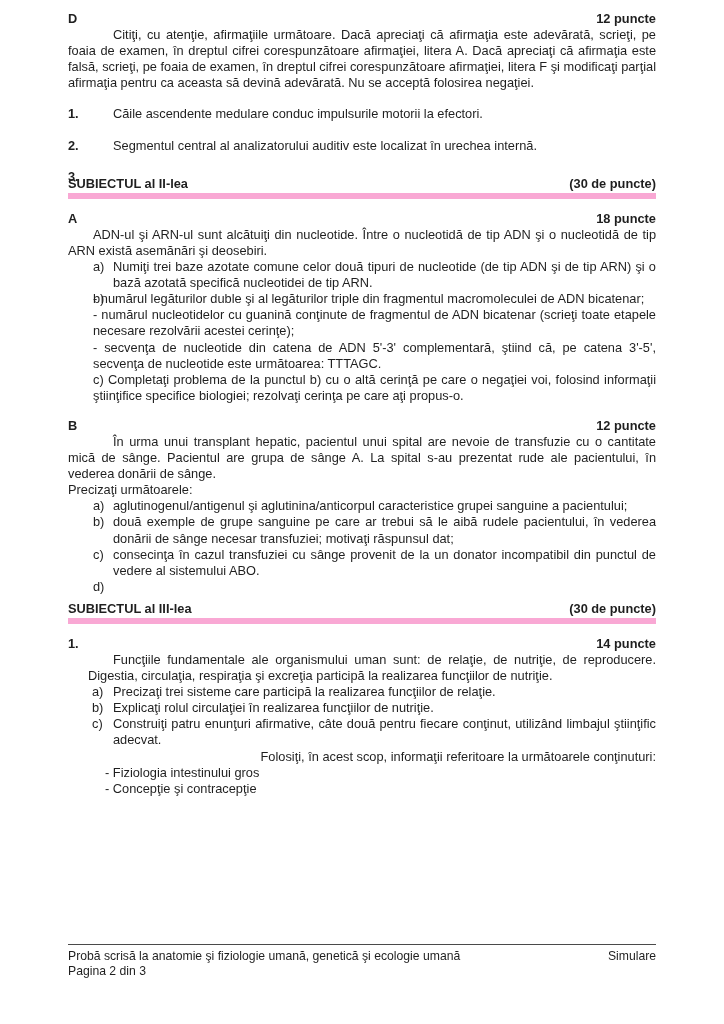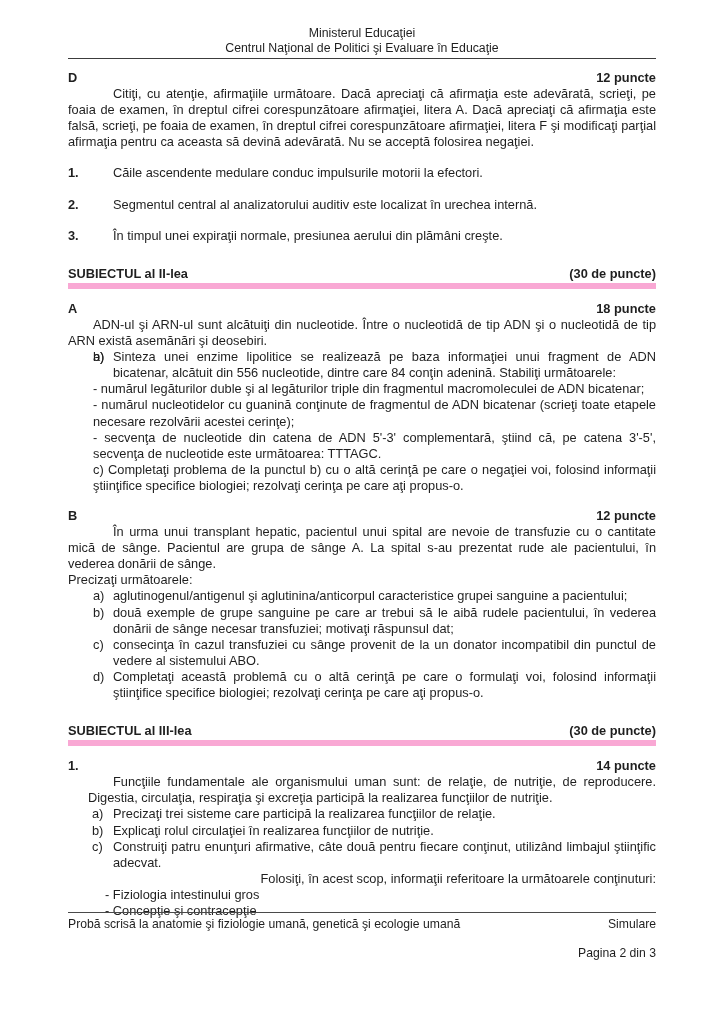--- a/index.html
+++ b/index.html
@@ -45,77 +45,72 @@
   .hang { position:relative; padding-left:45px; }
   .hang .marker { position:absolute; left:25px; }
   .sub { margin-left:25px; }
   .item1-block { padding-left:20px; }
   .item1-block .hang { padding-left:25px; }
   .item1-block .hang .marker { left:4px; }
   .folositi { padding-left:25px;text-align:right; }
   .dashline { padding-left:17px; }
   .doc-footer {
     position:absolute;
-    left:68px; right:68px; top:912px;
+    left:68px; right:68px; top:944px;
     font-size:12.2px;
     line-height:15px;
   }
   .footer-row {
     display:flex; justify-content:space-between;
     border-top:1px solid #4a4a4a;
     padding-top:4px;
   }
-  .page-num { text-align:right; margin-top:14px; }
+  .page-num { text-align:left; }
 </style>
 </head>
 <body>
 
 <div class="page">
   <div class="content">
 
-    <div class="doc-header">
-      <div>Ministerul Educaţiei</div>
-      <div>Centrul Naţional de Politici şi Evaluare în Educaţie</div>
-    </div>
 
     <div class="points-row mt11">
       <span>D</span>
       <span>12 puncte</span>
     </div>
     <p class="just ind45">Citiţi, cu atenţie, afirmaţiile următoare. Dacă apreciaţi că afirmaţia este adevărată, scrieţi, pe foaia de examen, în dreptul cifrei corespunzătoare afirmaţiei, litera A. Dacă apreciaţi că afirmaţia este falsă, scrieţi, pe foaia de examen, în dreptul cifrei corespunzătoare afirmaţiei, litera F şi modificaţi parţial afirmaţia pentru ca aceasta să devină adevărată. Nu se acceptă folosirea negaţiei.</p>
 
     <div class="numitem">
       <span class="num">1.</span>
       <span>Căile ascendente medulare conduc impulsurile motorii la efectori.</span>
     </div>
     <div class="numitem">
       <span class="num">2.</span>
       <span>Segmentul central al analizatorului auditiv este localizat în urechea internă.</span>
     </div>
     <div class="numitem">
       <span class="num">3.</span>
-      <span>În timpul unei expiraţii normale, presiunea aerului din plămâni creşte.</span>
     </div>
 
     <div class="rule-head">
       <span>SUBIECTUL al II-lea</span>
       <span>(30 de puncte)</span>
     </div>
 
     <div class="points-row mt12">
       <span>A</span>
       <span>18 puncte</span>
     </div>
     <p class="just ind25">ADN-ul şi ARN-ul sunt alcătuiţi din nucleotide. Între o nucleotidă de tip ADN şi o nucleotidă de tip ARN există asemănări şi deosebiri.</p>
     <div class="hang just">
       <span class="marker">a)</span>
+      <span>Numiţi trei baze azotate comune celor două tipuri de nucleotide (de tip ADN şi de tip ARN) şi o bază azotată specifică nucleotidei de tip ARN.</span>
     </div>
     <div class="hang just">
       <span class="marker">b)</span>
-      <span>Sinteza unei enzime lipolitice se realizează pe baza informaţiei unui fragment de ADN bicatenar, alcătuit din 556 nucleotide, dintre care 84 conţin adenină. Stabiliţi următoarele:</span>
     </div>
     <p class="sub just">- numărul legăturilor duble şi al legăturilor triple din fragmentul macromoleculei de ADN bicatenar;</p>
     <p class="sub just">- numărul nucleotidelor cu guanină conţinute de fragmentul de ADN bicatenar (scrieţi toate etapele necesare rezolvării acestei cerinţe);</p>
     <p class="sub just">- secvenţa de nucleotide din catena de ADN 5'-3' complementară, ştiind că, pe catena 3'-5', secvenţa de nucleotide este următoarea: TTTAGC.</p>
     <p class="sub just">c)  Completaţi problema de la punctul b) cu o altă cerinţă pe care o negaţiei voi, folosind informaţii ştiinţifice specifice biologiei; rezolvaţi cerinţa pe care aţi propus-o.</p>
 
     <div class="points-row mt14">
       <span>B</span>
       <span>12 puncte</span>
     </div>
@@ -128,21 +123,20 @@
     <div class="hang just">
       <span class="marker">b)</span>
       <span>două exemple de grupe sanguine pe care ar trebui să le aibă rudele pacientului, în vederea donării de sânge necesar transfuziei; motivaţi răspunsul dat;</span>
     </div>
     <div class="hang just">
       <span class="marker">c)</span>
       <span>consecinţa în cazul transfuziei cu sânge provenit de la un donator incompatibil din punctul de vedere al sistemului ABO.</span>
     </div>
     <div class="hang just">
       <span class="marker">d)</span>
-      <span>Completaţi această problemă cu o altă cerinţă pe care o formulaţi voi, folosind informaţii ştiinţifice specifice biologiei; rezolvaţi cerinţa pe care aţi propus-o.</span>
     </div>
 
     <div class="rule-head">
       <span>SUBIECTUL al III-lea</span>
       <span>(30 de puncte)</span>
     </div>
 
     <div class="points-row mt12">
       <span>1.</span>
       <span>14 puncte</span>

